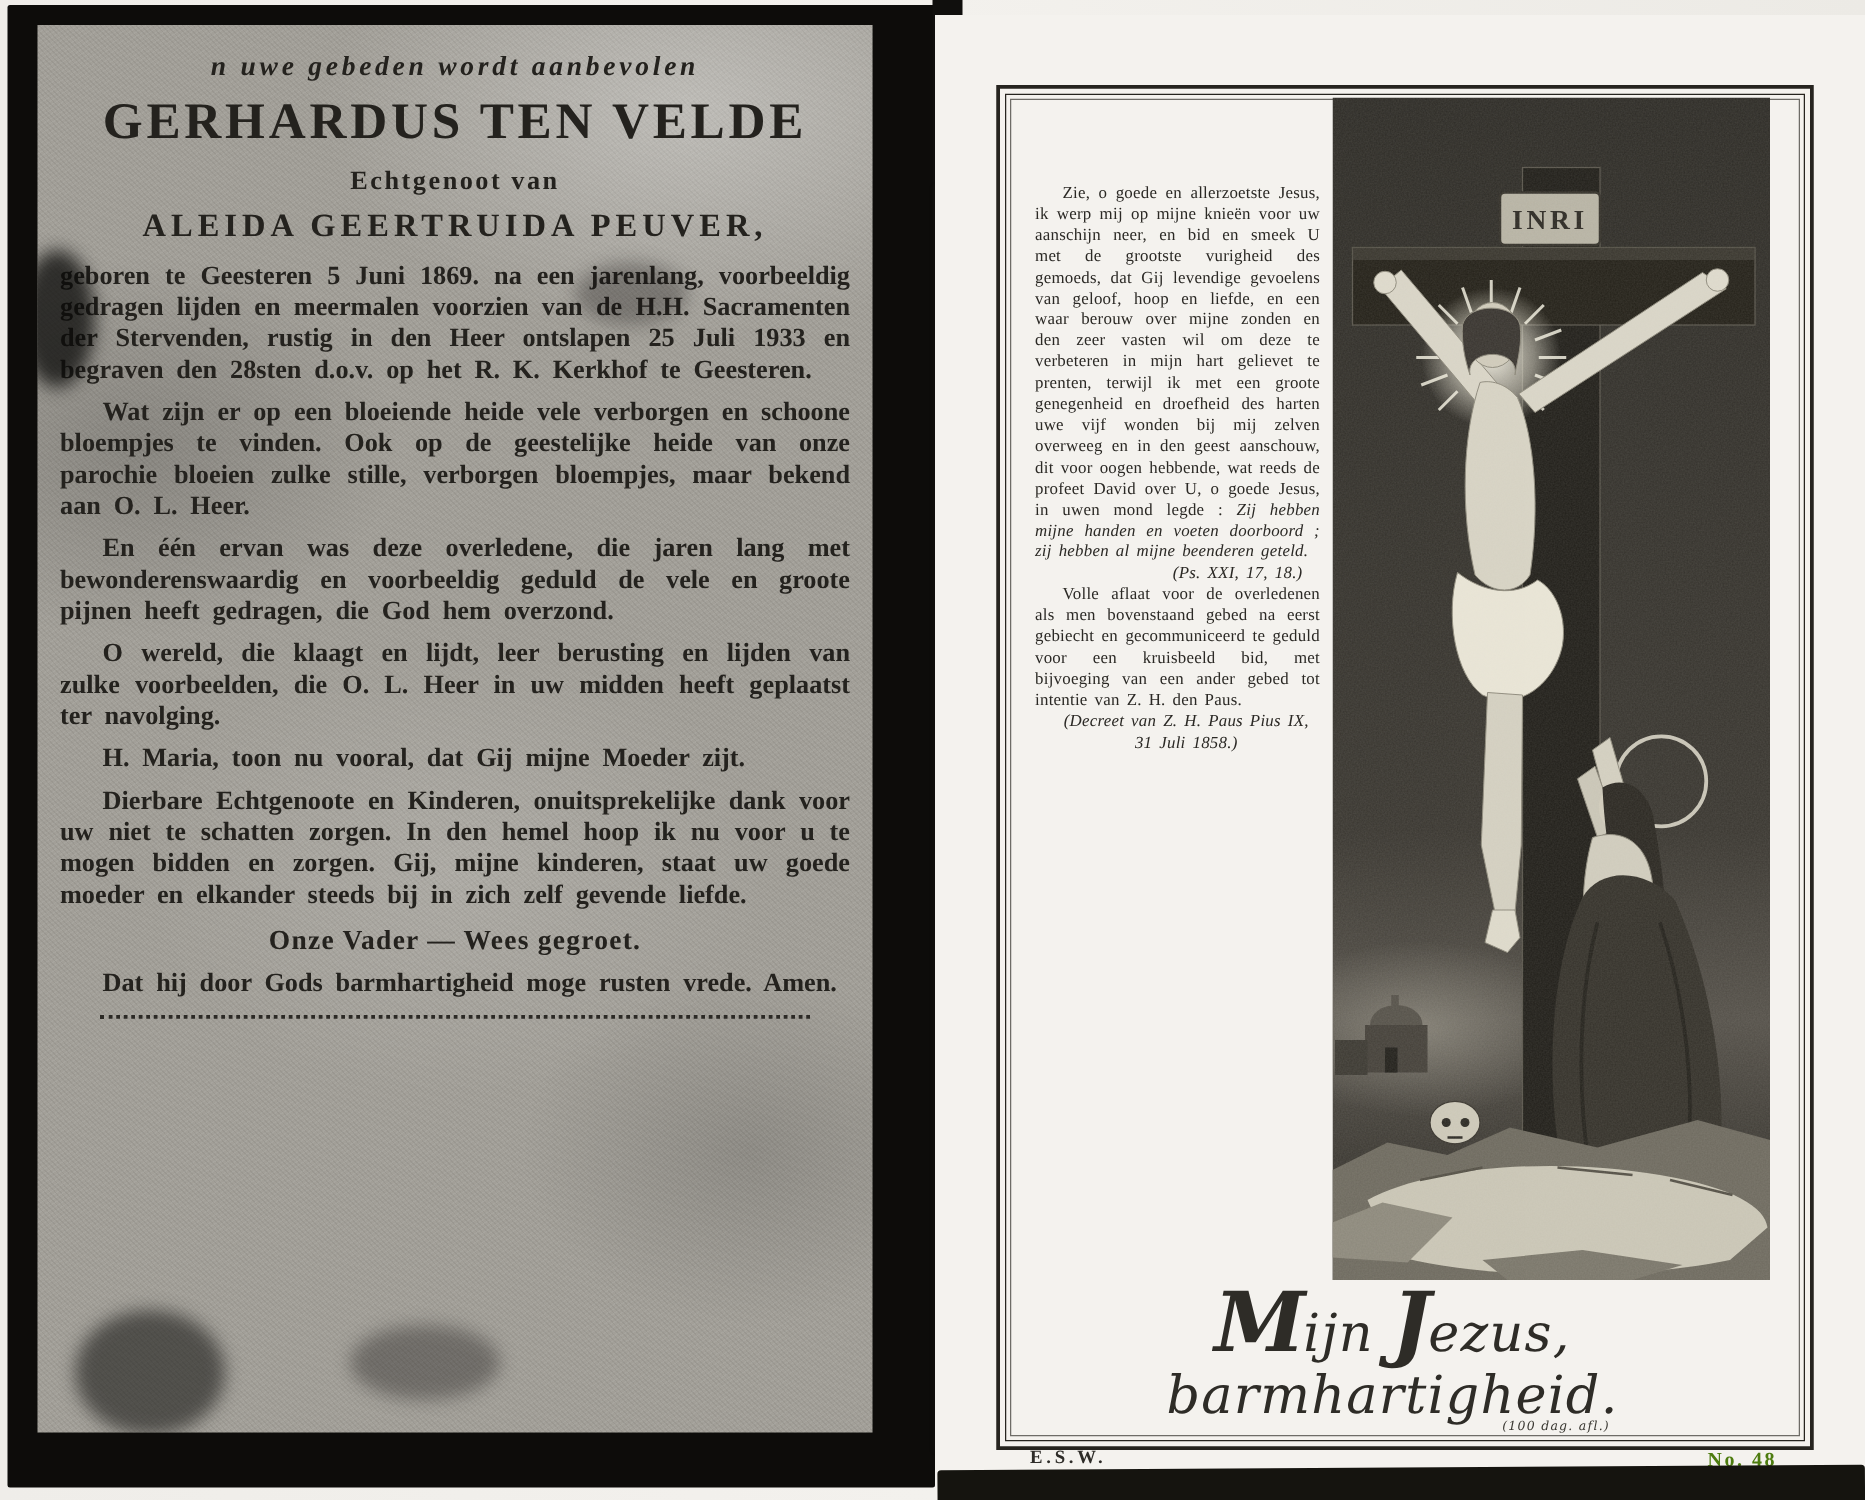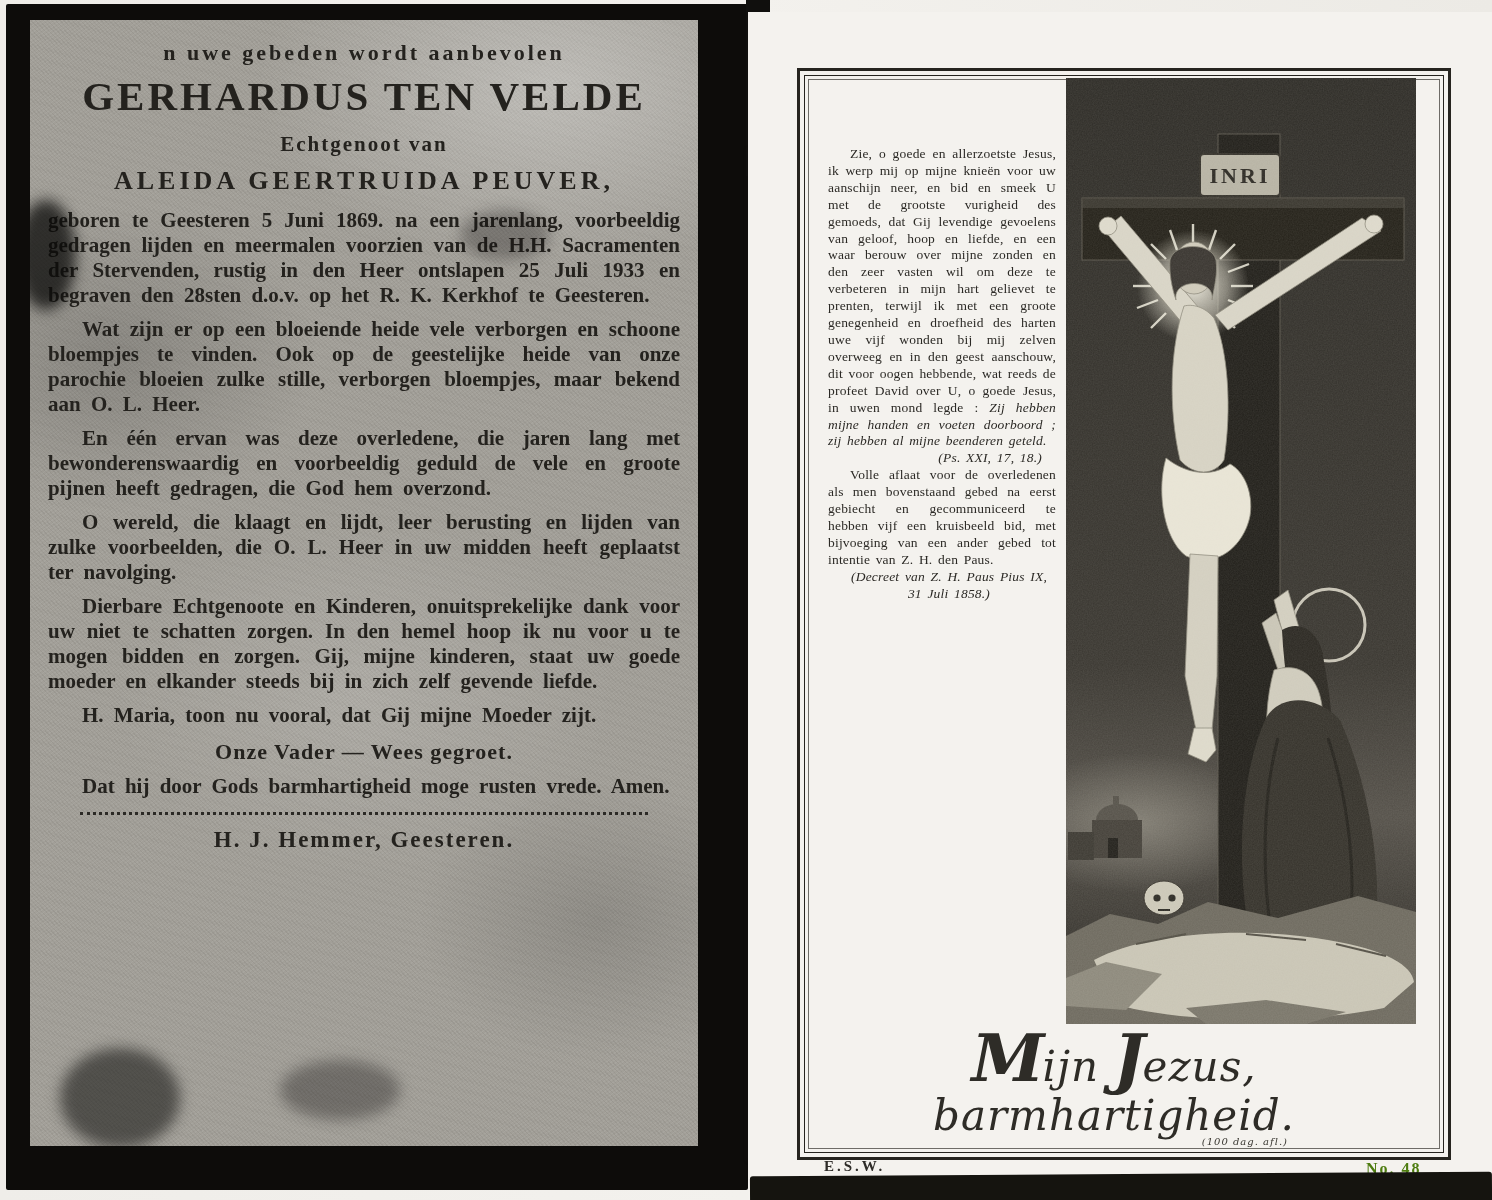--- a/index.html
+++ b/index.html
@@ -24,21 +24,21 @@
       repeating-linear-gradient(-33deg,rgba(255,255,255,.06) 0 1px,transparent 1px 3px),
       #a29f98;
     box-sizing:border-box;padding:0 18px;color:#24221e;overflow:hidden;
   }
   .smudge{position:absolute;border-radius:50%;filter:blur(7px);pointer-events:none;}
   .smudge.s1{left:-14px;top:180px;width:60px;height:110px;background:rgba(10,9,8,.75);}
   .smudge.s2{left:30px;top:1028px;width:120px;height:100px;background:rgba(15,14,12,.55);}
   .smudge.s3{left:250px;top:1040px;width:120px;height:60px;background:rgba(20,18,16,.35);}
   .smudge.s4{left:430px;top:190px;width:90px;height:50px;background:rgba(15,14,12,.30);}
 
-  .lc-intro{margin:20px 0 0;text-align:center;font-size:22px;font-weight:700;letter-spacing:3px;}
+  .lc-intro{margin:20px 0 0;text-align:center;font-size:22px;font-weight:700;letter-spacing:3px;font-style:italic;}
   .lc-name{margin:6px 0 0;text-align:center;font-size:41px;font-weight:700;letter-spacing:3px;white-space:nowrap;}
   .lc-echtg{margin:12px 0 0;text-align:center;font-size:21px;font-weight:700;letter-spacing:2px;}
   .lc-spouse{margin:9px 0 0;text-align:center;font-size:26px;font-weight:700;letter-spacing:4px;}
   .para{
     margin:9px 0 0;font-size:21px;line-height:25px;font-weight:700;
     text-align:justify;text-indent:34px;word-spacing:5px;
   }
   .para.first{text-indent:0;margin-top:12px;}
   .lc-center{margin:11px 0 0;text-align:center;font-size:22px;font-weight:700;letter-spacing:1px;}
   .dotted-rule{margin:13px auto 0;width:90%;border-top:3px dotted #2b2925;height:0;}
@@ -100,46 +100,45 @@
 
       <p class="lc-intro">n uwe gebeden wordt aanbevolen</p>
       <p class="lc-name">GERHARDUS TEN VELDE</p>
       <p class="lc-echtg">Echtgenoot van</p>
       <p class="lc-spouse">ALEIDA GEERTRUIDA PEUVER,</p>
 
       <p class="para first">geboren te Geesteren 5 Juni 1869. na een jarenlang, voorbeeldig gedragen lijden en meermalen voorzien van de H.H. Sacramenten der Stervenden, rustig in den Heer ontslapen 25 Juli 1933 en begraven den 28sten d.o.v. op het R. K. Kerkhof te Geesteren.</p>
       <p class="para">Wat zijn er op een bloeiende heide vele verborgen en schoone bloempjes te vinden. Ook op de geestelijke heide van onze parochie bloeien zulke stille, verborgen bloempjes, maar bekend aan O. L. Heer.</p>
       <p class="para">En één ervan was deze overledene, die jaren lang met bewonderenswaardig en voorbeeldig geduld de vele en groote pijnen heeft gedragen, die God hem overzond.</p>
       <p class="para">O wereld, die klaagt en lijdt, leer berusting en lijden van zulke voorbeelden, die O. L. Heer in uw midden heeft geplaatst ter navolging.</p>
+      <p class="para">H. Maria, toon nu vooral, dat Gij mijne Moeder zijt.</p>
+
       <p class="para">Dierbare Echtgenoote en Kinderen, onuitsprekelijke dank voor uw niet te schatten zorgen. In den hemel hoop ik nu voor u te mogen bidden en zorgen. Gij, mijne kinderen, staat uw goede moeder en elkander steeds bij in zich zelf gevende liefde.</p>
-
-      <p class="para">H. Maria, toon nu vooral, dat Gij mijne Moeder zijt.</p>
       <p class="lc-center">Onze Vader — Wees gegroet.</p>
       <p class="para">Dat hij door Gods barmhartigheid moge rusten vrede. Amen.</p>
 
       <div class="dotted-rule"></div>
-      <p class="lc-printer">H. J. Hemmer, Geesteren.</p>
     </div>
   </div>
 
   <div class="gutter-blob"></div>
   <div class="gutter-shadow"></div>
 
   <div class="right-page">
 
     <div class="frame-outer">
       <div class="frame-inner">
         <div class="frame-inner2"></div>
       </div>
     </div>
 
     <div class="rp-text">
       <p class="indent"><span>Zie, o goede en allerzoetste Jesus, ik werp mij op mijne knieën voor uw aanschijn neer, en bid en smeek U met de grootste vurigheid des gemoeds, dat Gij levendige gevoelens van geloof, hoop en liefde, en een waar berouw over mijne zonden en den zeer vasten wil om deze te verbeteren in mijn hart gelievet te prenten, terwijl ik met een groote genegenheid en droefheid des harten uwe vijf wonden bij mij zelven overweeg en in den geest aanschouw, dit voor oogen hebbende, wat reeds de profeet David over U, o goede Jesus, in uwen mond legde : </span><i>Zij hebben mijne handen en voeten doorboord ; zij hebben al mijne beenderen geteld.</i></p>
       <p class="psalm">(Ps. XXI, 17, 18.)</p>
-      <p class="indent">Volle aflaat voor de overledenen als men bovenstaand gebed na eerst gebiecht en gecommuniceerd te hebben vijf een kruisbeeld bid, met bijvoeging van een ander gebed tot intentie van Z. H. den Paus.</p>
+      <p class="indent">Volle aflaat voor de overledenen als men bovenstaand gebed na eerst gebiecht en gecommuniceerd te geduld voor een kruisbeeld bid, met bijvoeging van een ander gebed tot intentie van Z. H. den Paus.</p>
       <p class="decree">(Decreet van Z. H. Paus Pius IX, 31 Juli 1858.)</p>
     </div>
 
     <svg class="engraving" viewBox="0 0 350 946" xmlns="http://www.w3.org/2000/svg">
       <defs>
         <linearGradient id="sky" x1="0" y1="0" x2="0" y2="1">
           <stop offset="0" stop-color="#2e2c27"></stop>
           <stop offset="0.62" stop-color="#3a3731"></stop>
           <stop offset="0.78" stop-color="#55514a"></stop>
           <stop offset="0.9" stop-color="#3c3933"></stop>

